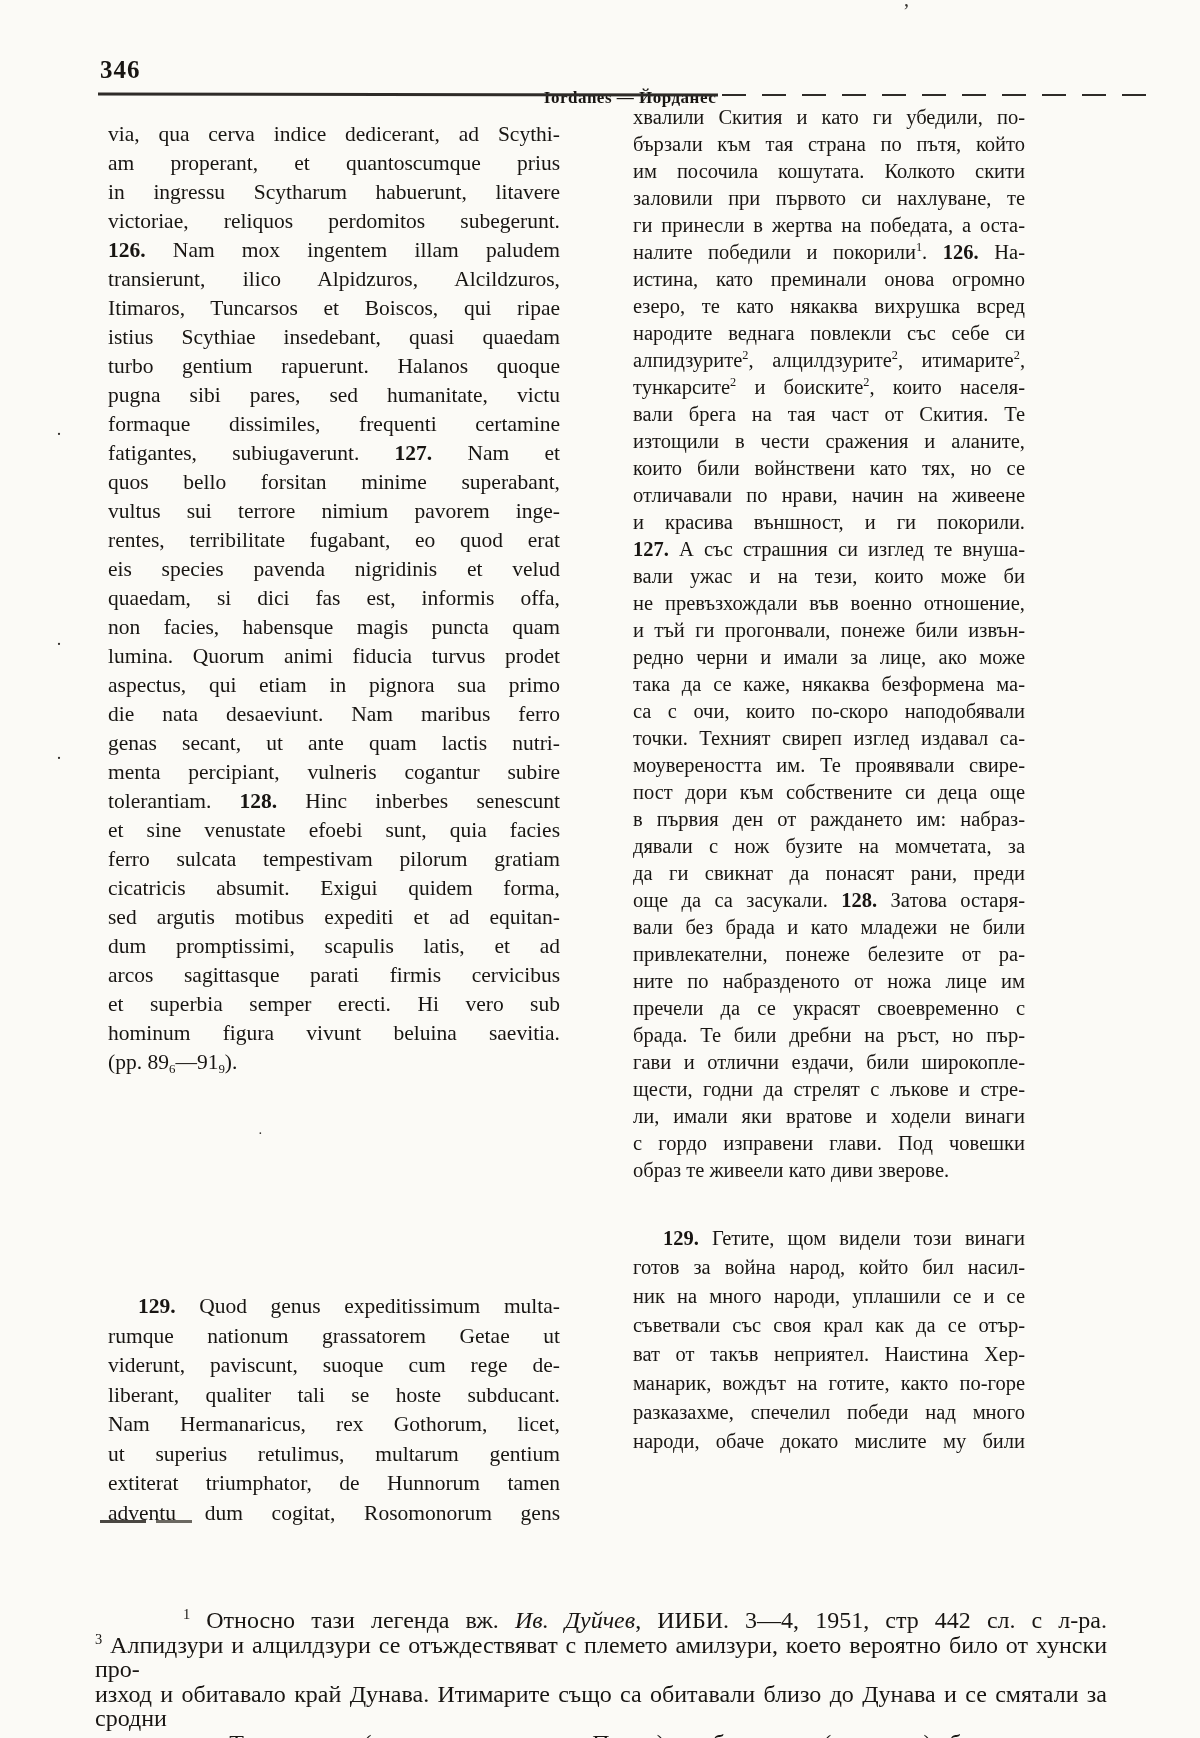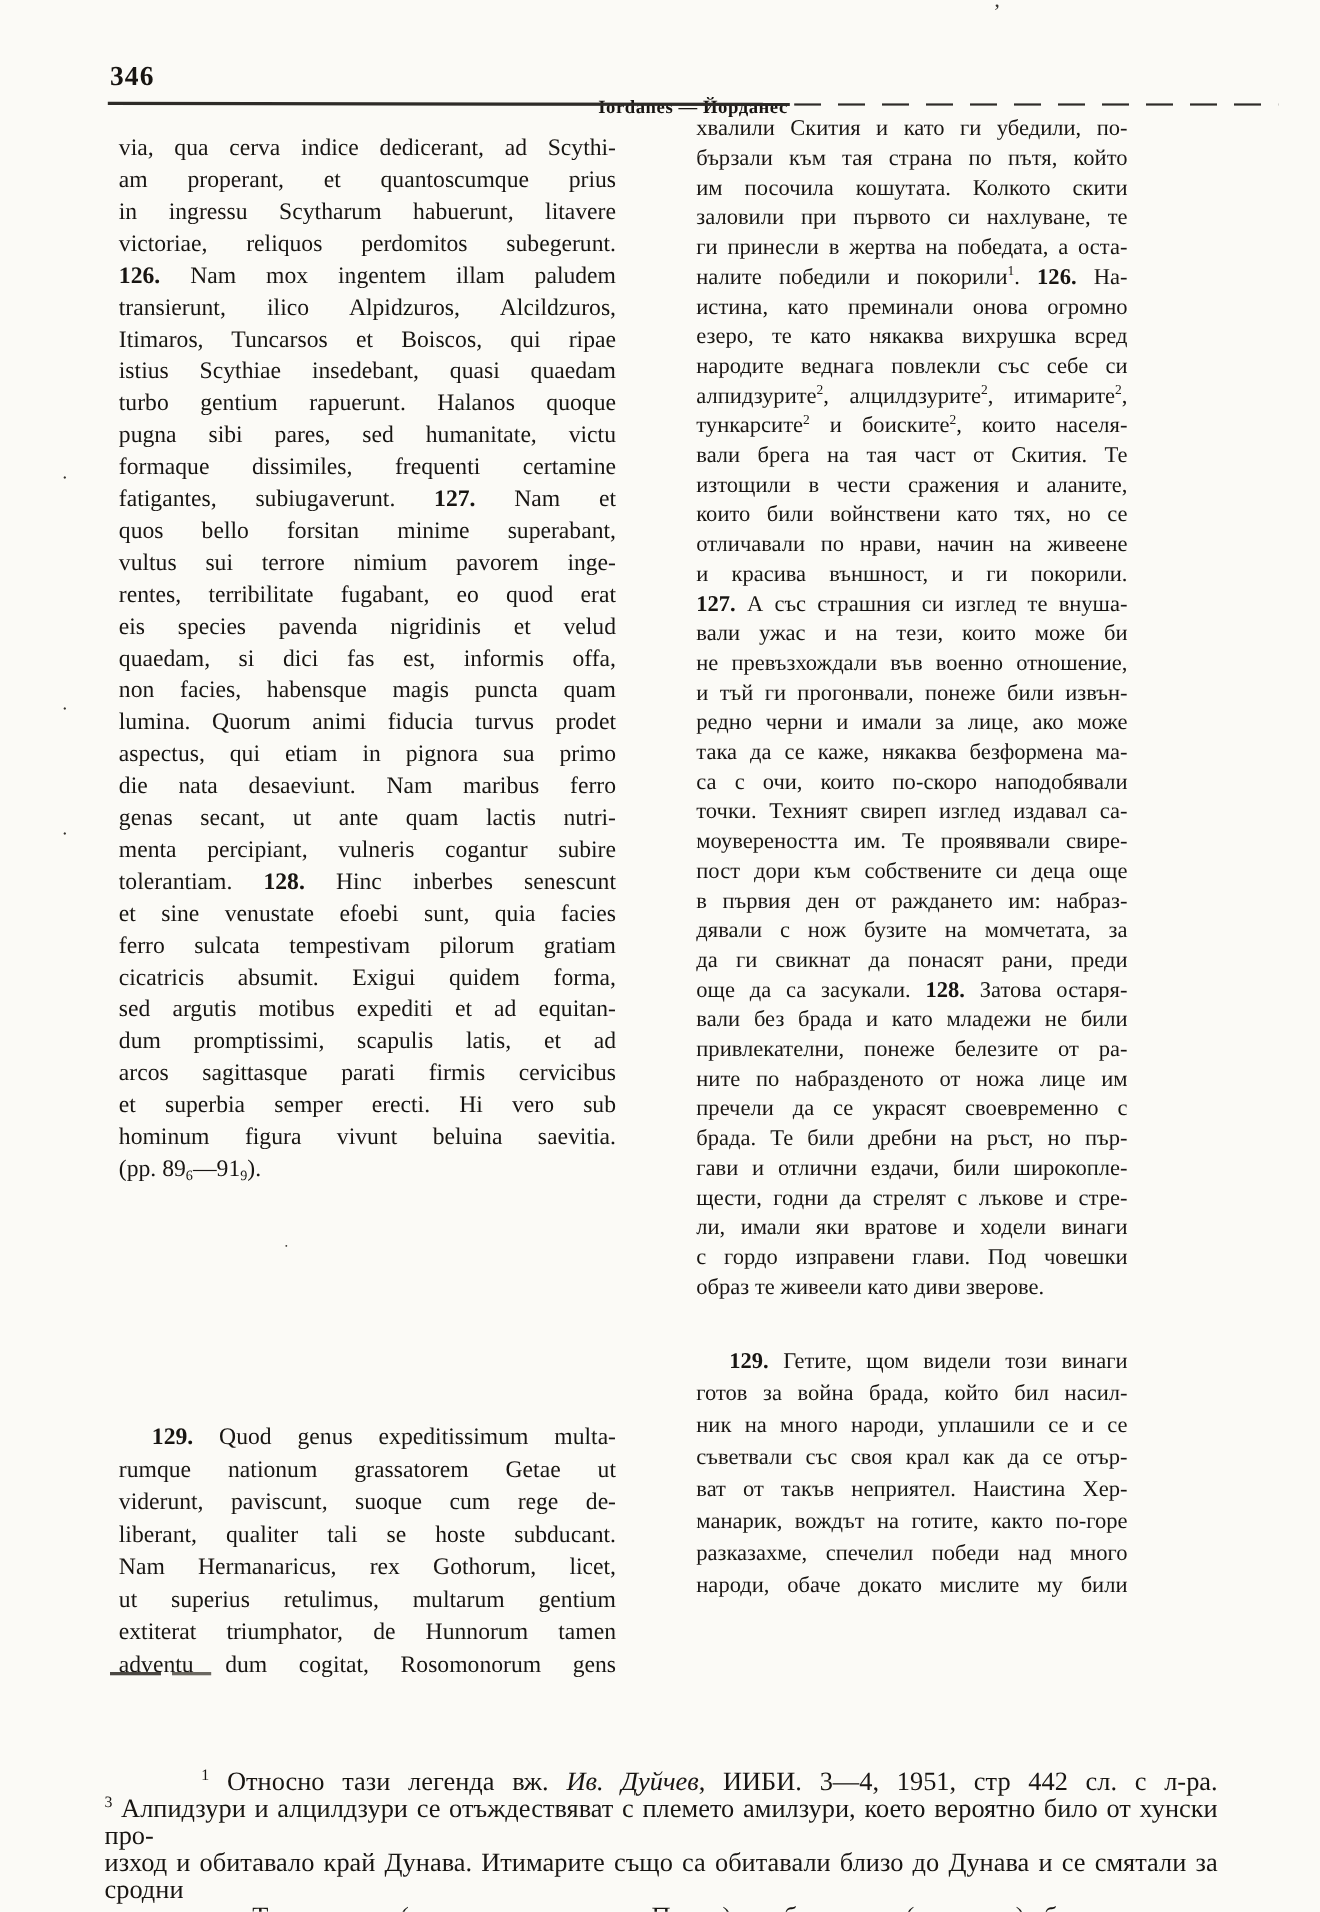--- a/index.html
+++ b/index.html
@@ -142,21 +142,21 @@
       <div class="line">rumque nationum grassatorem Getae ut</div>
       <div class="line">viderunt, paviscunt, suoque cum rege de-</div>
       <div class="line">liberant, qualiter tali se hoste subducant.</div>
       <div class="line">Nam Hermanaricus, rex Gothorum, licet,</div>
       <div class="line">ut superius retulimus, multarum gentium</div>
       <div class="line">extiterat triumphator, de Hunnorum tamen</div>
       <div class="line">adventu dum cogitat, Rosomonorum gens</div>
     </section>
   <section class="col col-right-2">
       <div class="line ind"><b>129.</b> Гетите, щом видели този винаги</div>
-      <div class="line">готов за война брада, който бил насил-</div>
+      <div class="line">готов за война народ, който бил насил-</div>
       <div class="line">ник на много народи, уплашили се и се</div>
       <div class="line">съветвали със своя крал как да се отър-</div>
       <div class="line">ват от такъв неприятел. Наистина Хер-</div>
       <div class="line">манарик, вождът на готите, както по-горе</div>
       <div class="line">разказахме, спечелил победи над много</div>
       <div class="line">народи, обаче докато мислите му били</div>
     </section>
 
   <div class="fn-sep"></div>
   <section class="footnotes">

